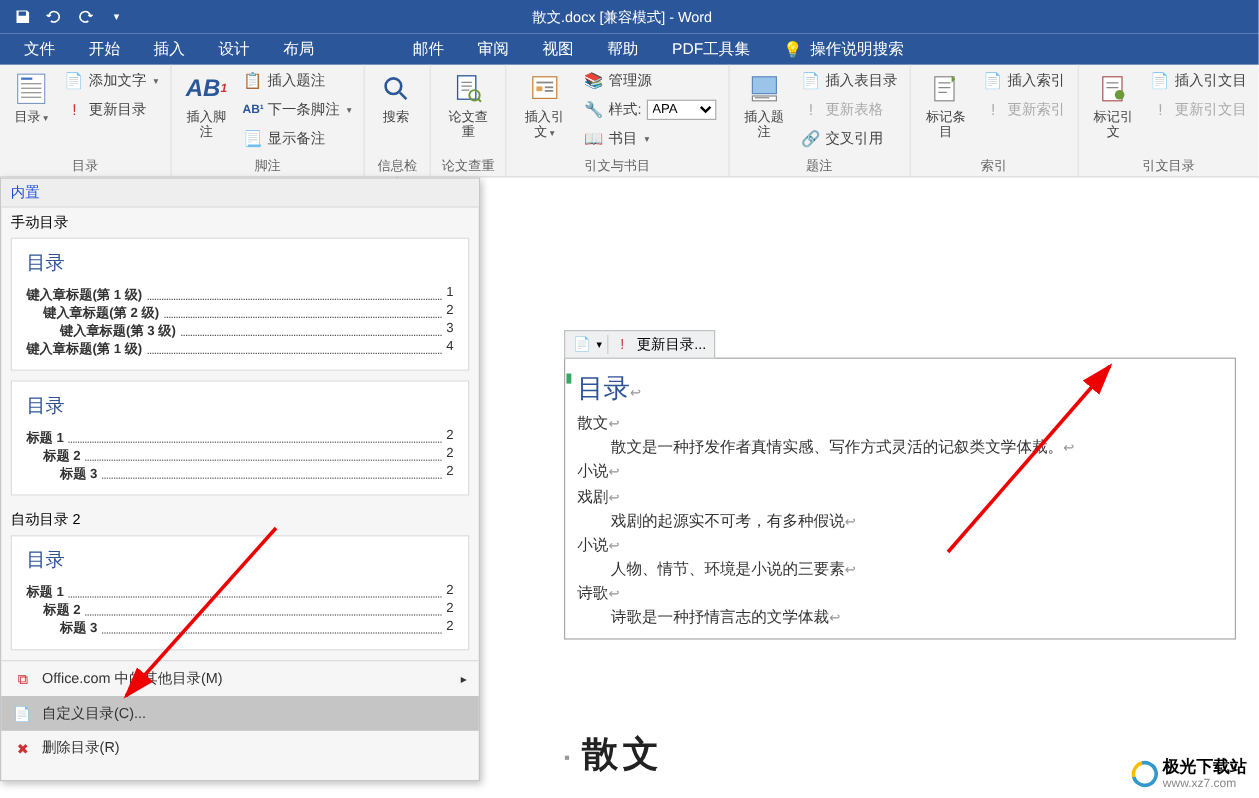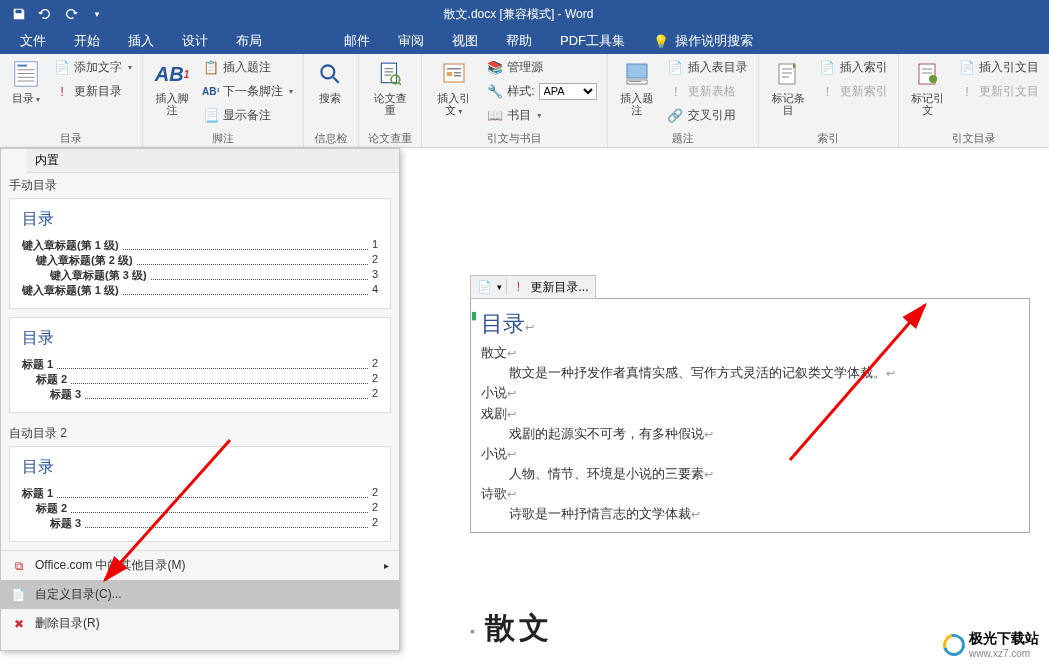--- a/index.html
+++ b/index.html
@@ -25,22 +25,22 @@
 .big-btn .icon-box { width:32px; height:32px; display:flex; align-items:center; justify-content:center;font-style:italic; }
 .big-btn .lbl { font-size:11px; color:#444; text-align:center; line-height:12px; }
 .col { display:flex; flex-direction:column; gap:2px; }
 .small-btn { display:flex; align-items:center; gap:4px; font-size:12px; color:#444; padding:1px 4px; height:22px; white-space:nowrap; }
 .small-btn .ic { width:16px; height:16px; display:inline-flex; align-items:center; justify-content:center; font-size:13px; }
 .drop-arrow { font-size:8px; color:#666; margin-left:2px; }
 select.style-sel { font-size:11px; height:17px; width:58px; border:1px solid #ababab; background:#fff; }
 
 
 .toc-gallery { position:absolute; left:0; top:148px; width:400px; background:#f6f6f6; border:1px solid #c6c6c6; box-shadow:2px 2px 6px rgba(0,0,0,.25); z-index:50; }
-.gallery-header { background:#eee; padding:3px 8px; font-size:12px; color:#000000; border-bottom:1px solid #ddd;margin-left:26px; }
-.gallery-section { padding:4px 8px 2px; font-size:12px; color:#404040; }
+.gallery-header { background:#eee; padding:3px 8px; font-size:12px; color:#1d4ed8; border-bottom:1px solid #ddd; }
+.gallery-section { padding:4px 8px 2px; font-size:12px; color:#000000; }
 .gallery-item { margin:2px 8px 8px; background:#fff; border:1px solid #dcdcdc; padding:10px 12px; font-size:11px; }
 .gallery-item .h { color:#2e5496; font-family:"SimSun",serif; font-size:16px; margin-bottom:8px; }
 .toc-row { display:flex; justify-content:space-between; font-family:"SimSun",serif; color:#333; }
 .toc-row .dots { flex:1; border-bottom:1px dotted #555; margin:0 4px 3px; }
 .toc-row.i1 { padding-left:14px; }
 .toc-row.i2 { padding-left:28px; }
 .gallery-footer { border-top:1px solid #ddd; }
 .gallery-cmd { display:flex; align-items:center; gap:8px; padding:6px 10px; font-size:12px; color:#333; }
 .gallery-cmd .ic { width:16px; height:16px; display:inline-flex; align-items:center; justify-content:center; }
 .gallery-cmd.hover { background:#c5c5c5; }

